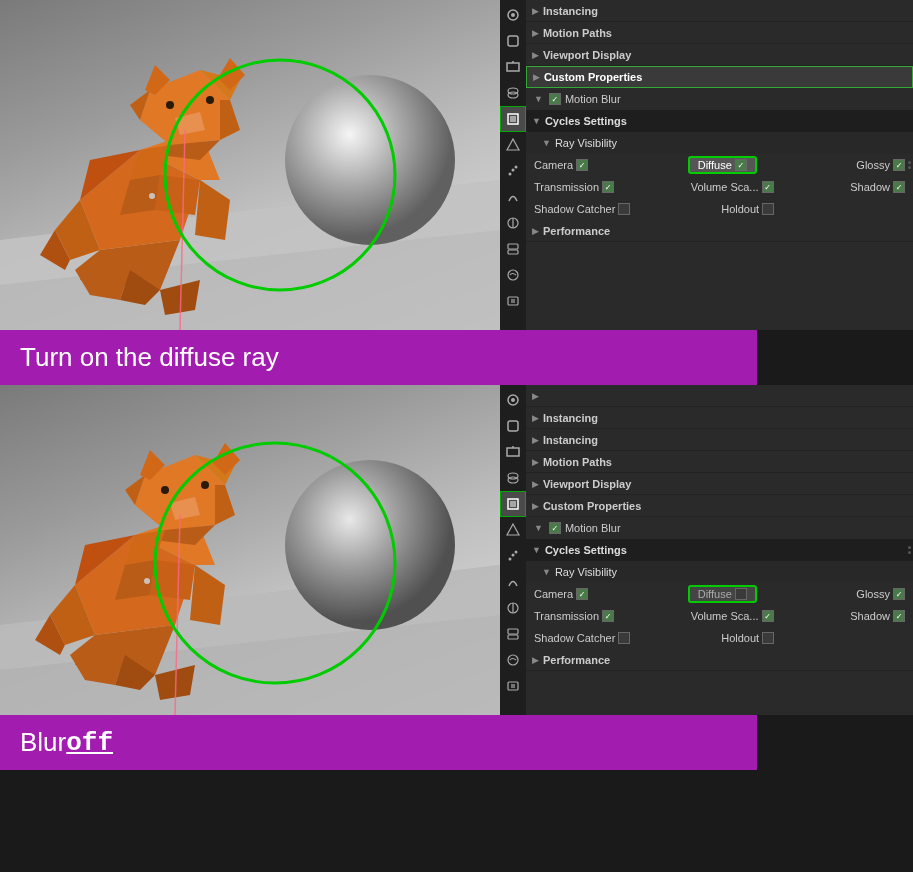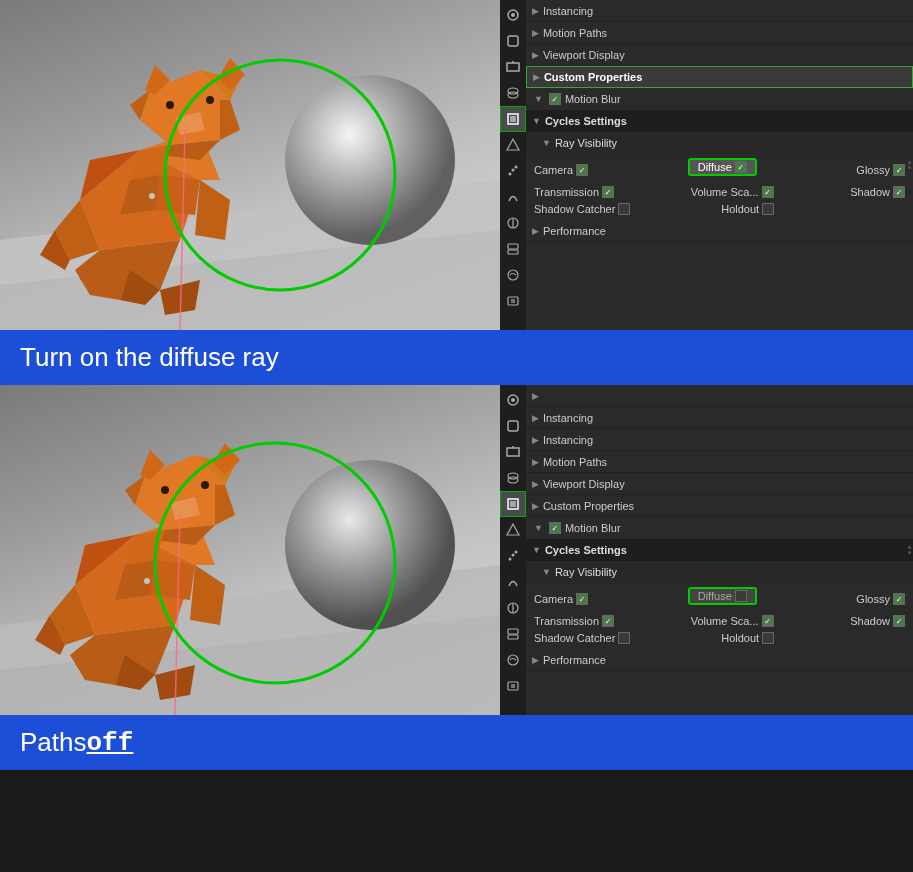--- a/index.html
+++ b/index.html
@@ -12,23 +12,23 @@
     }
 
     .panel-top, .panel-bottom {
       display: flex;
       width: 913px;
       height: 330px;
       position: relative;
     }
 
     .divider-label {
-      width: 913px;
+      width: 757px;
       height: 55px;
-      background: #1d4ed8;
+      background: #a21caf;
       display: flex;
       align-items: center;
       padding-left: 20px;
     }
 
     .divider-label span {
       color: white;
       font-size: 26px;
       font-weight: 300;
     }
@@ -130,31 +130,32 @@
     }
 
     .prop-row .arrow {
       margin-right: 4px;
       font-size: 9px;
       color: #888;
     }
 
     .prop-row .label {
       flex: 1;
+      font-weight: bold;
     }
 
     
     .prop-row.highlighted {
       background: #3a3a3a;
       border: 1px solid #33aa33;
     }
 
     .ray-vis-row {
       display: flex;
-      align-items: flex-end;
+      align-items: center;
       height: 22px;
       padding: 0 8px;
       font-size: 11px;
       color: #ccc;
       gap: 4px;
     }
 
     .checkbox-item {
       display: flex;
       align-items: center;
@@ -745,15 +746,15 @@
         <div class="two-dots">
           <div class="scroll-dot"></div>
           <div class="scroll-dot"></div>
         </div>
       </div>
     </div>
   </div>
 </div>
 
 <div class="divider-label">
-  <span>Paths </span>
+  <span>Blur </span>
     <span class="off-word">off</span>
 </div>
 
 </body></html>

